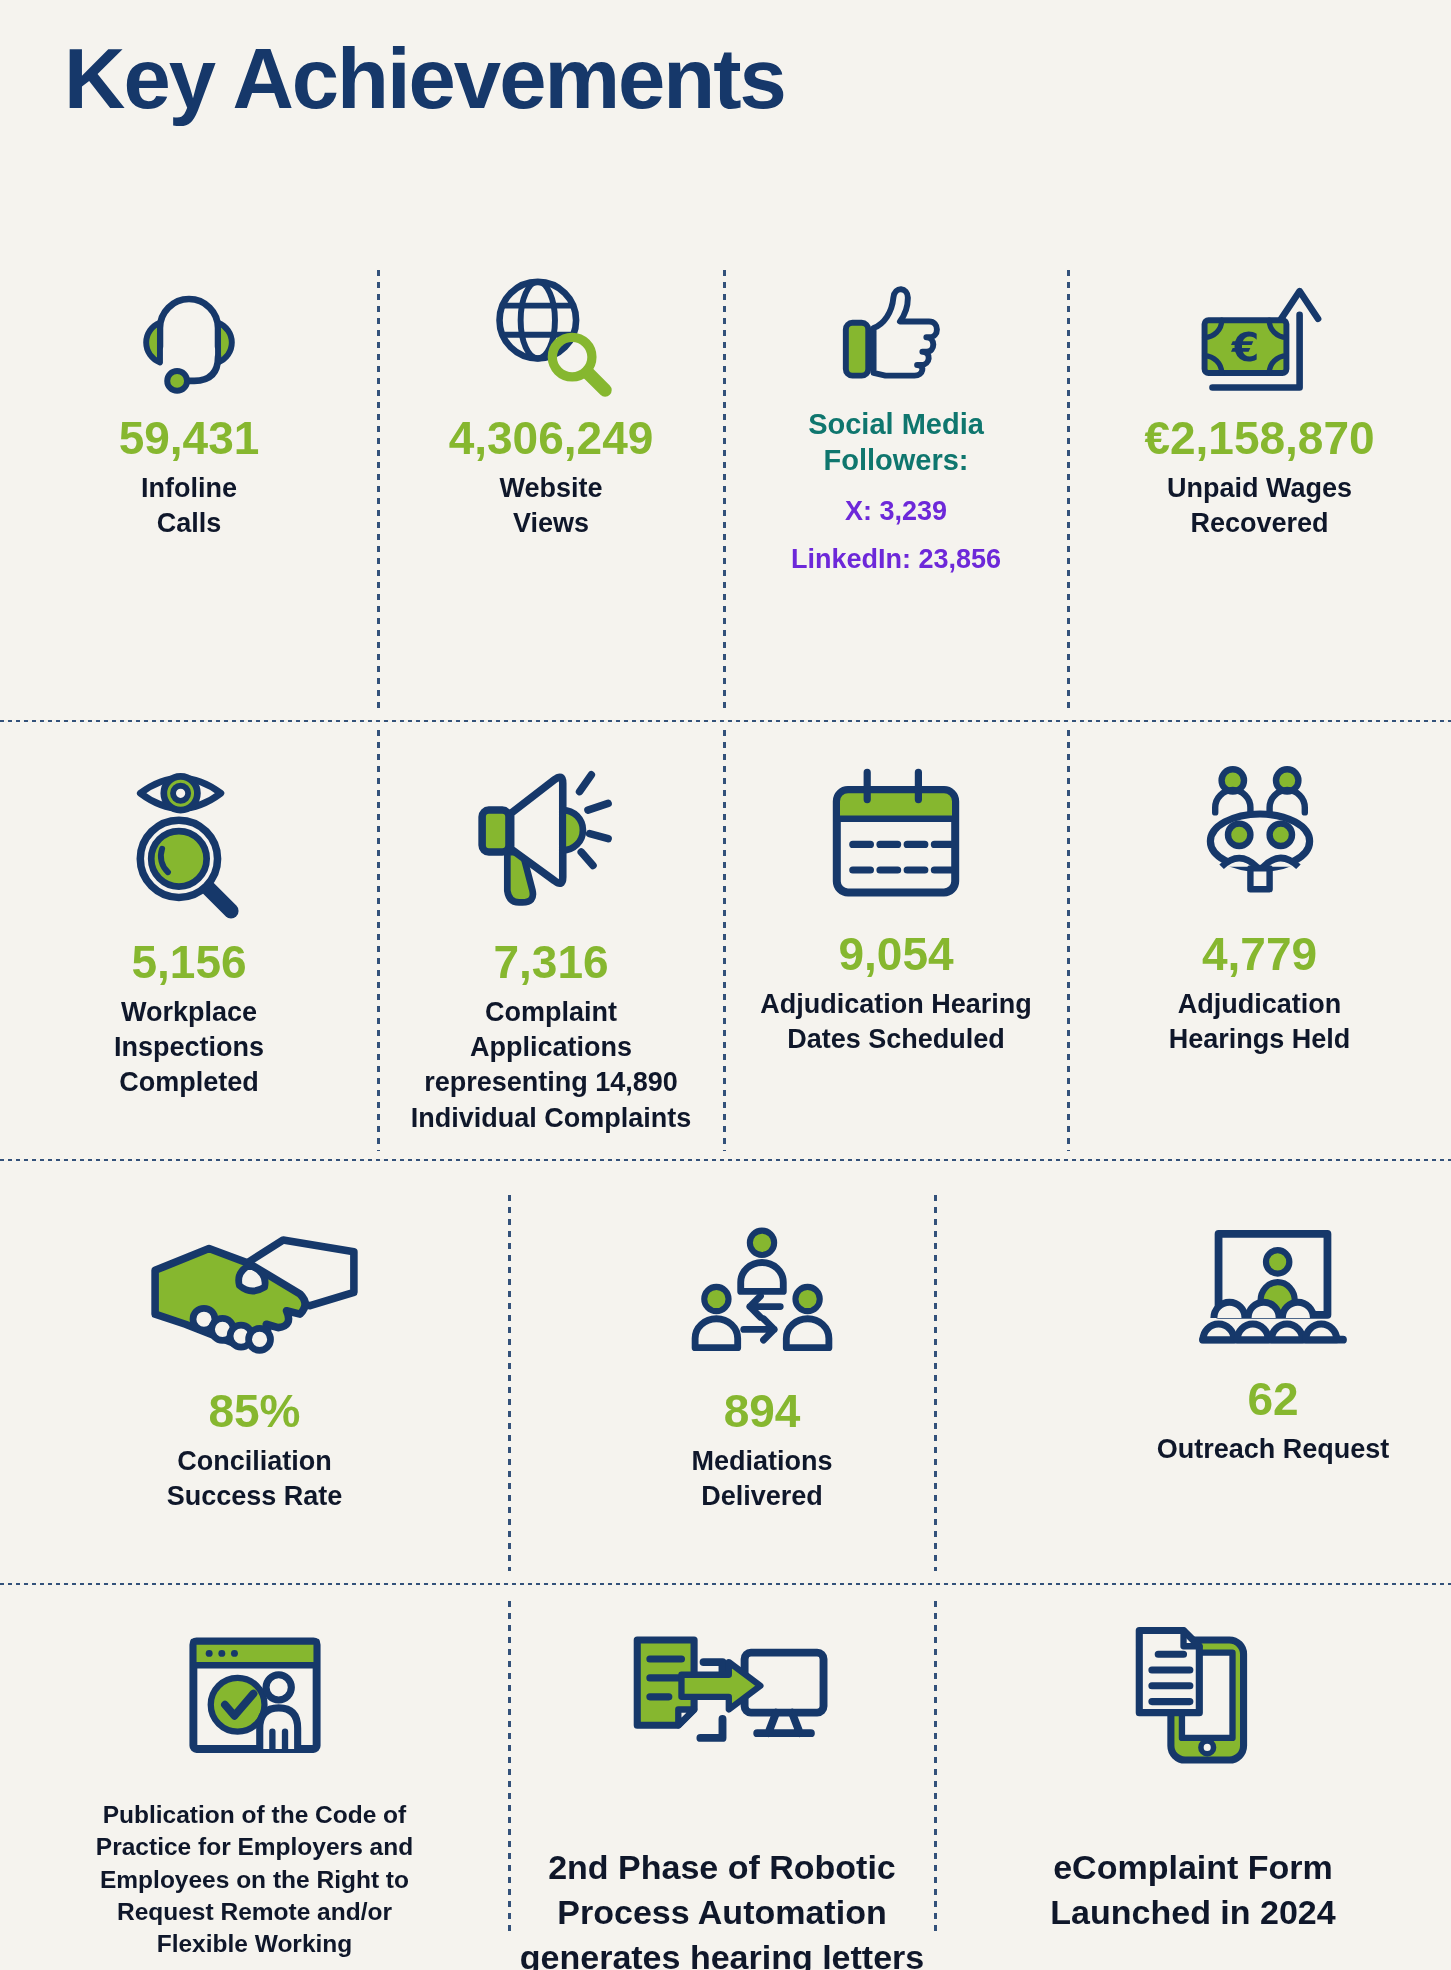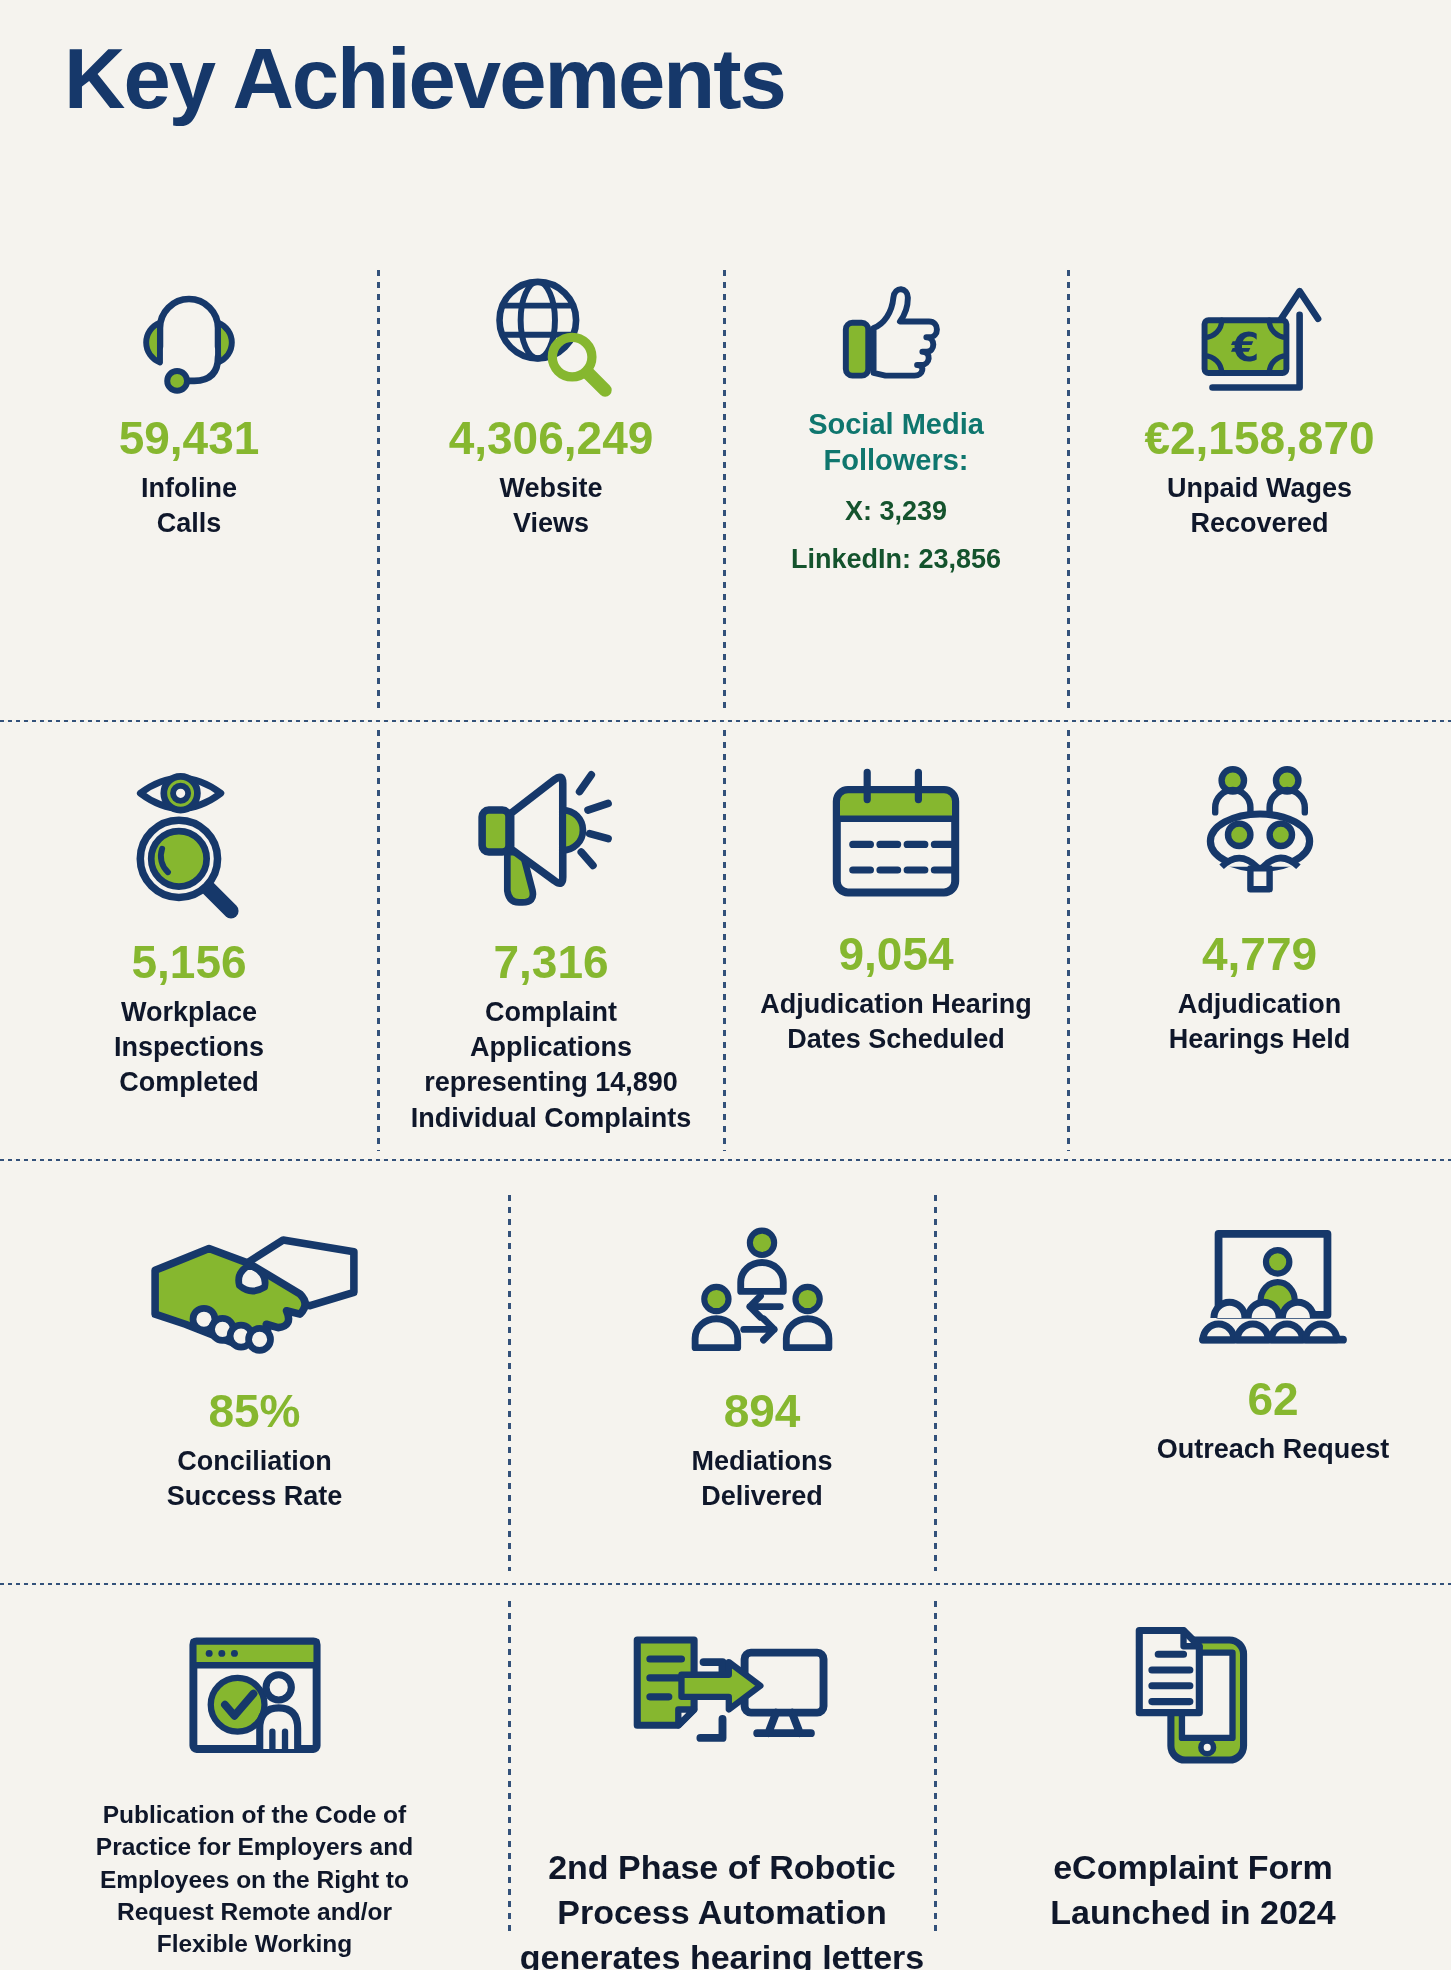--- a/index.html
+++ b/index.html
@@ -38,21 +38,21 @@
     white-space:pre-line;
   }
   .lbl{
     color:#0f172a;font-size:27px;line-height:1.3;margin-top:9px;
     white-space:pre-line;
   }
   .social-head{
     color:#0f766e;font-size:29px;line-height:1.25;margin-top:4px;
     white-space:pre-line;
   }
-  .social-line{color:#14532d;font-size:27px;margin-top:17px;text-align:right;}
+  .social-line{color:#6d28d9;font-size:27px;margin-top:17px;text-align:right;}
   .r4 .lbl{font-size:34px;line-height:1.32;margin-top:66px;}
   .r4 .lbl.small-lbl{font-size:24.5px;line-height:1.32;margin-top:20px;}
   
   .vdiv{
     position:absolute;width:2.5px;
     background:repeating-linear-gradient(to bottom,#33517a 0 6px,transparent 6px 12px);
   }
   .hdiv{
     position:absolute;left:0;right:0;bottom:0;height:2.5px;
     background:repeating-linear-gradient(to right,#33517a 0 4px,transparent 4px 8px);

